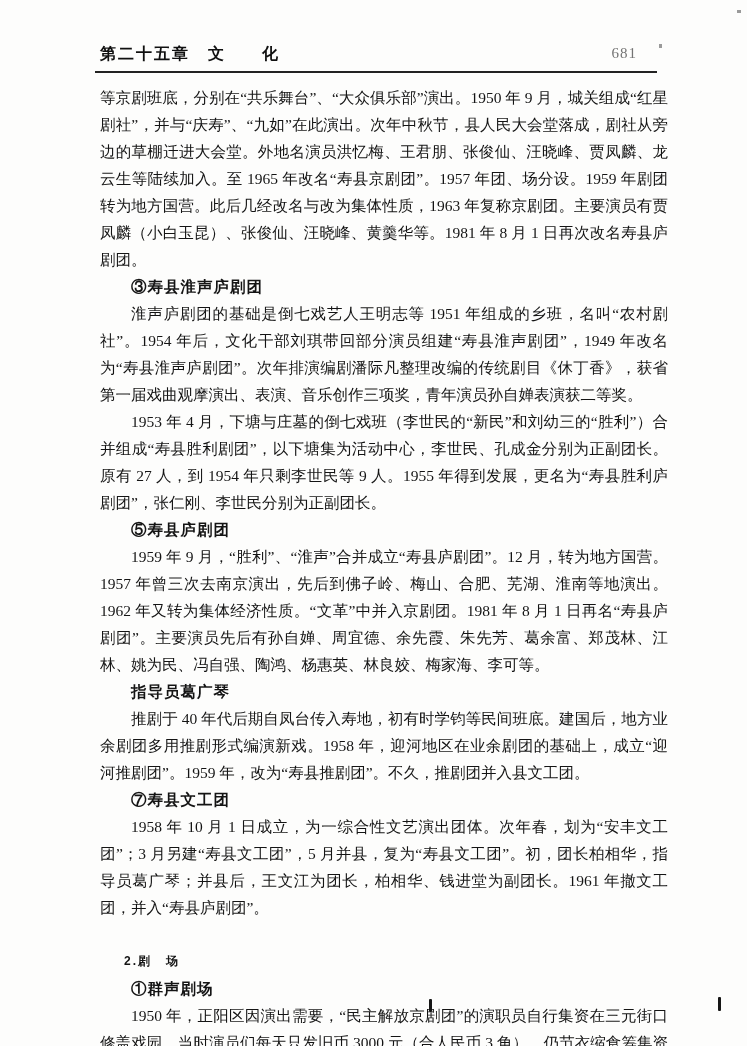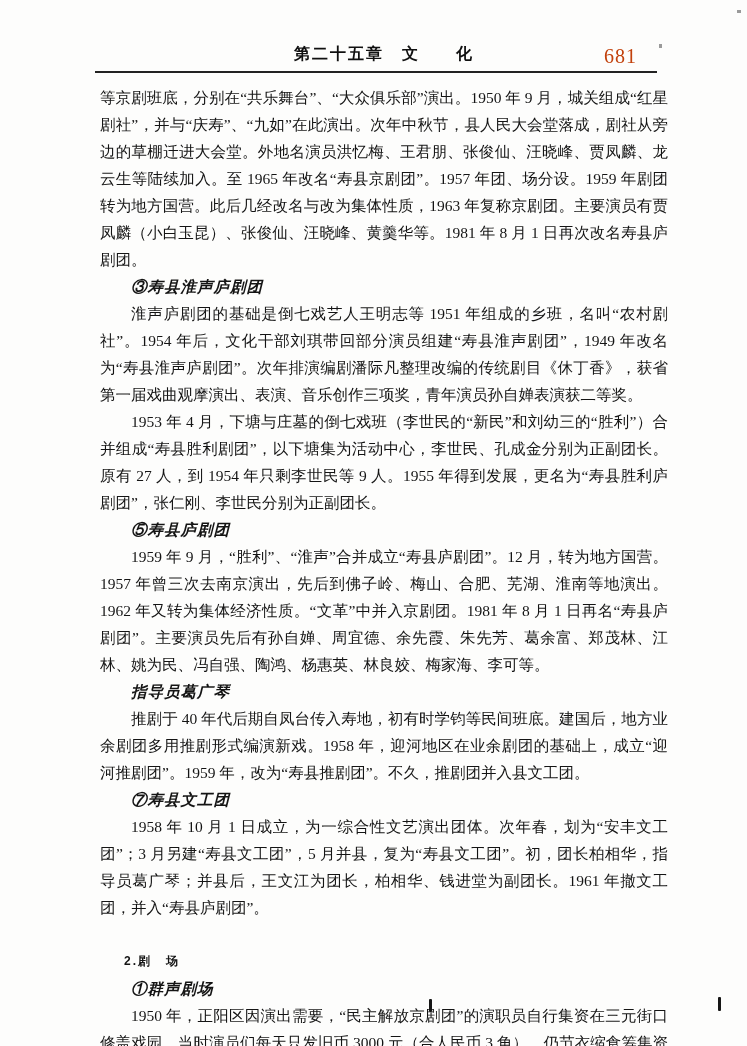--- a/index.html
+++ b/index.html
@@ -9,33 +9,33 @@
     height: 1046px;
     background: #fdfdfc;
     overflow: hidden;
     font-family: "Liberation Serif", "DejaVu Serif", serif;
     color: #141414;
   }
   
   .chapter-title {
     position: absolute;
     top: 44px; left: 100px; width: 568px;
-    text-align: center;
+    text-align: left;
     font-family: "Liberation Sans", "DejaVu Sans", sans-serif;
     font-weight: bold;
     font-size: 16px;
     letter-spacing: 2px;
     color: #101010;
   }
   .page-number {
     position: absolute;
     top: 45px; right: 110px;
-    font-size: 20px;
+    font-size: 15px;
     letter-spacing: 1px;
-    color: #c2410c;
+    color: #737373;
     text-align: right;
   }
   .header-rule {
     position: absolute;
     top: 71px; left: 95px; width: 562px; height: 2px;
     background: #222;
   }
   
   .body-col {
     position: absolute;
@@ -43,21 +43,20 @@
     font-size: 15.5px;
     line-height: 27px;
     text-align: justify;
     text-justify: inter-ideograph;
   }
   .body-col p, .body-col div { margin: 0; }
   .para { text-indent: 2em; }
   .para.no-indent { text-indent: 0; }
   .sub {
     padding-left: 2em;
-    font-style: italic;
     font-weight: 600;
     letter-spacing: 1px;
   }
   .h2 {
     margin-top: 27px !important;
     padding-left: 2em;
     font-family: "Liberation Sans", "DejaVu Sans", sans-serif;
     font-weight: bold;
     font-size: 12px;
     letter-spacing: 2px;

